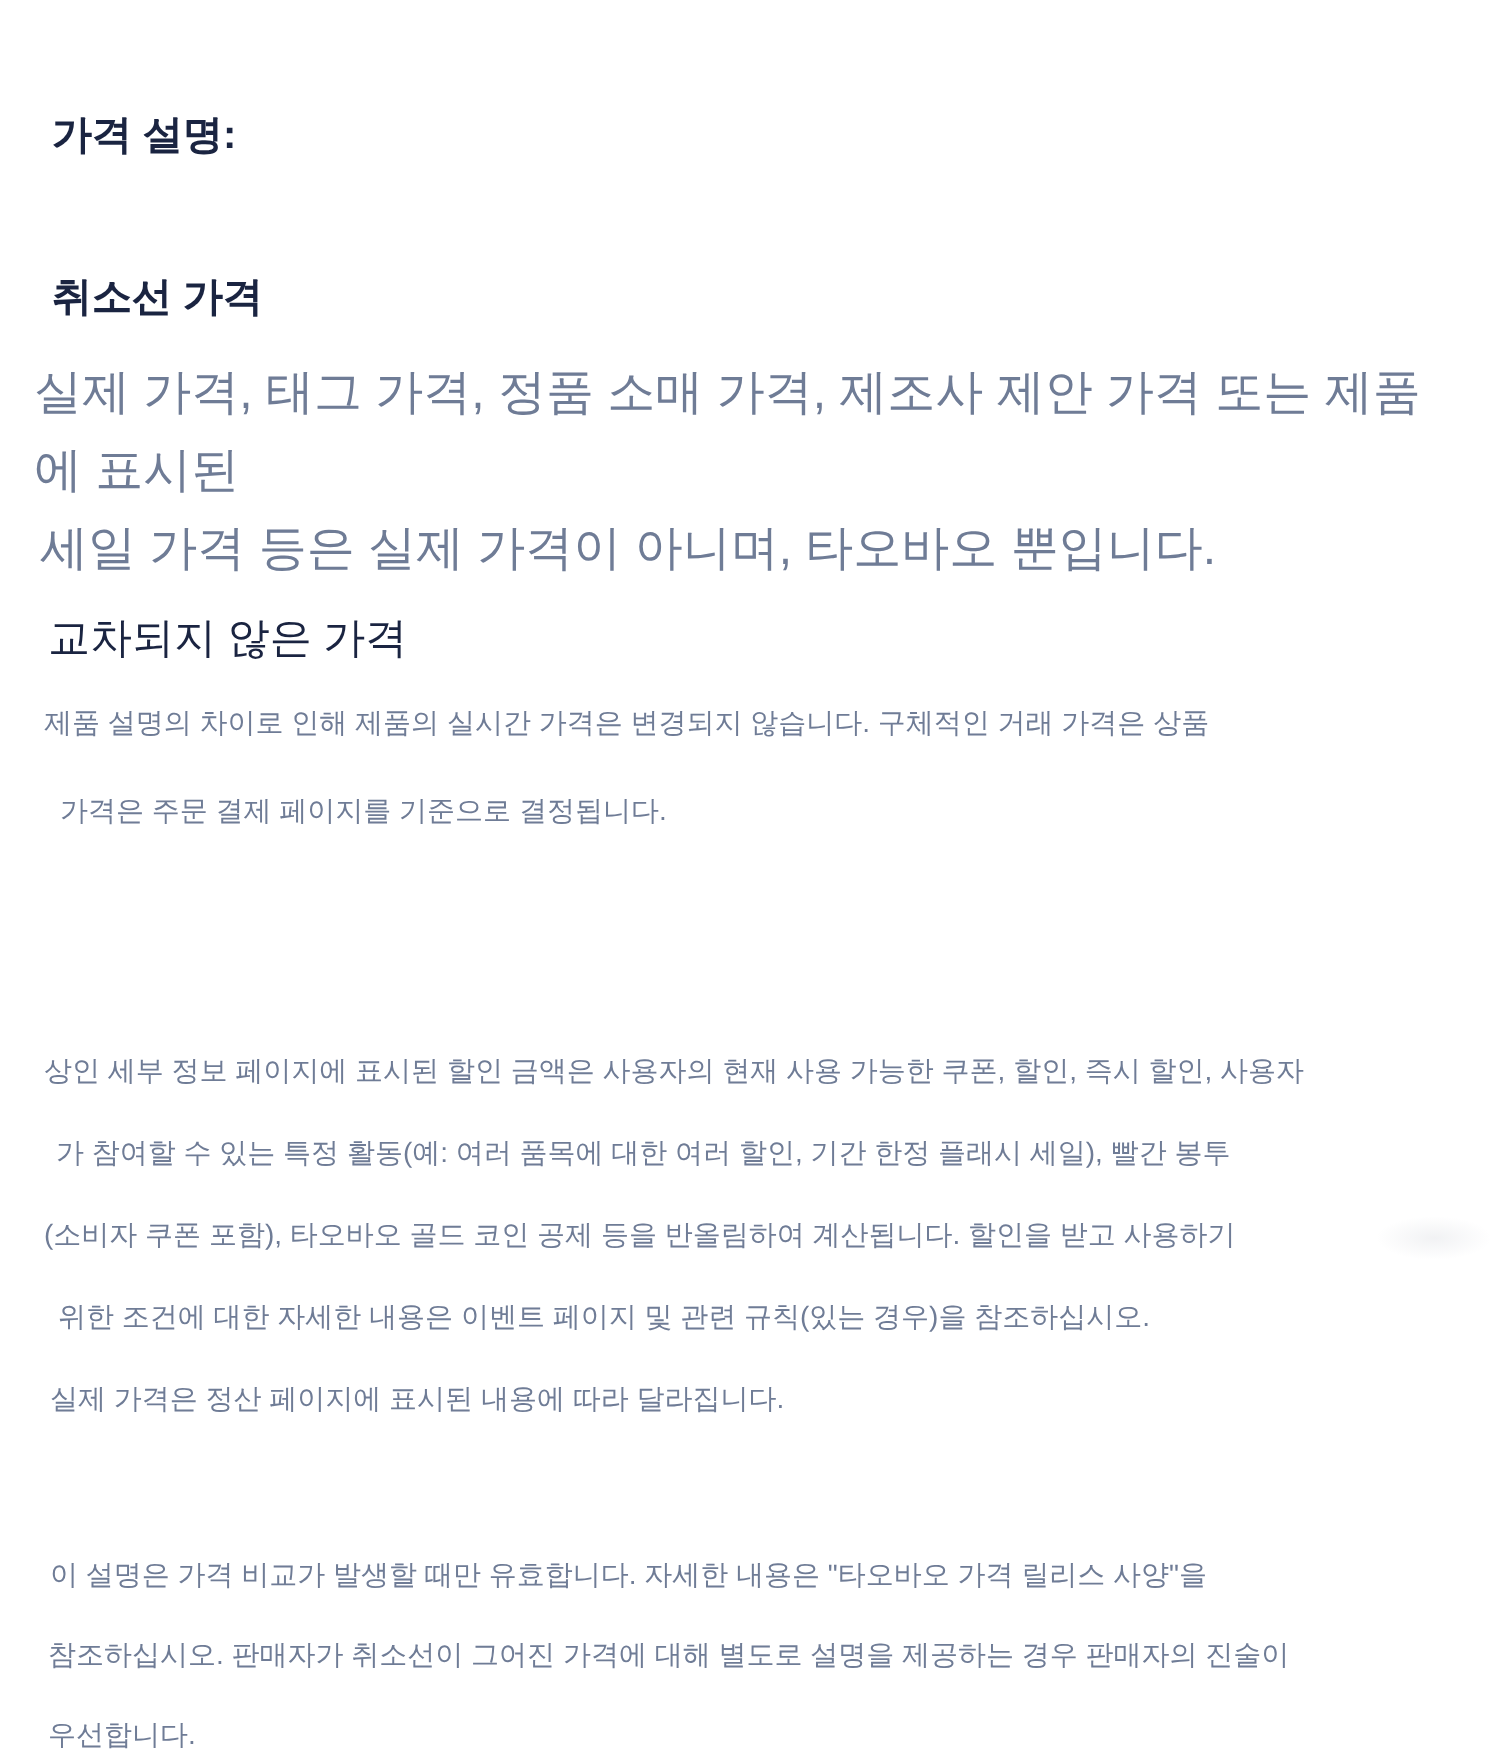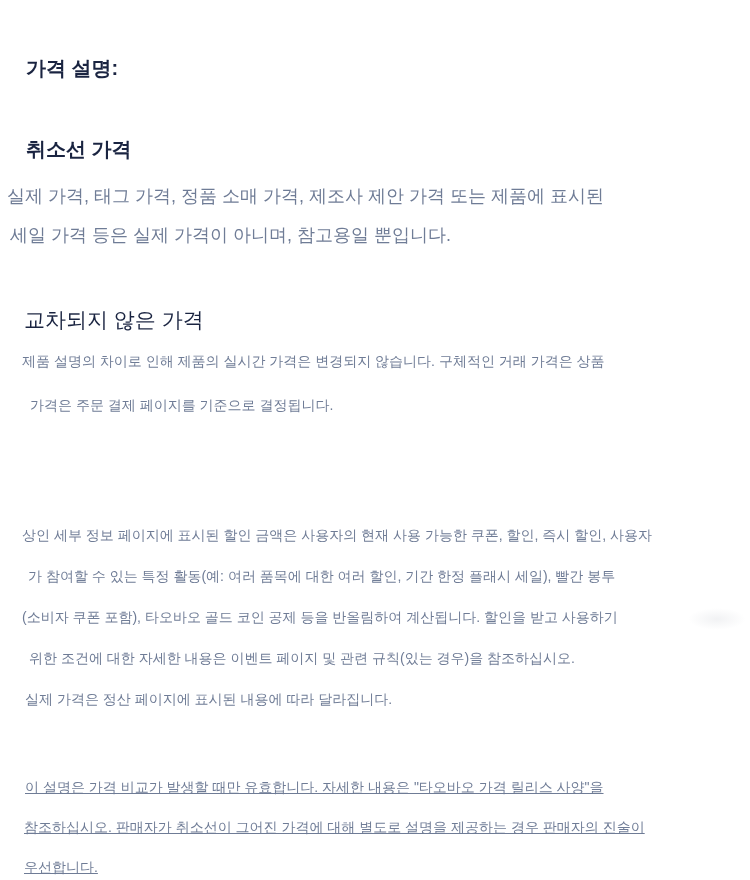--- a/index.html
+++ b/index.html
@@ -21,41 +21,41 @@
     position:absolute;top:19px;left:26px;
     margin:0;font-size:20px;line-height:26px;font-weight:700;
     color:var(--heading_text);white-space:pre-wrap;
   }
   .section-heading{
     position:absolute;top:100px;left:26px;
     margin:0;font-size:20px;line-height:26px;font-weight:700;
     color:var(--heading_text);white-space:pre-wrap;
   }
   .intro-para{
-    position:absolute;top:141px;left:7px;right:16px;
-    color:var(--body_text);font-size:18px;
+    position:absolute;top:141px;left:17px;right:16px;
+    color:var(--body_text);font-size:24px;
   }
   .intro-para .line{line-height:39px;white-space:pre-wrap;}
 
   .sub-heading{
     position:absolute;top:273px;left:24px;
     margin:0;font-size:21px;line-height:21px;font-weight:400;
     color:var(--heading_text);white-space:pre-wrap;
   }
 
   .body-para{
     position:absolute;left:22px;right:14px;
     color:var(--body_text);font-size:14px;
   }
   .para-a{top:303px;}
   .para-a .line{line-height:44px;}
   .para-b{top:479px;}
   .para-b .line{line-height:41px;}
   .para-c{top:731px;}
-  .para-c .line{line-height:40px;text-decoration:underline;}
+  .para-c .line{line-height:40px;}
   .body-para .line{white-space:pre-wrap;}
 
   .ind-2{margin-left:2px;}
   .ind-3{margin-left:3px;}
   .ind-6{margin-left:6px;}
   .ind-7{margin-left:7px;}
   .ind-8{margin-left:8px;}
 
   .faded-smudge{
     position:absolute;top:572px;left:688px;width:58px;height:22px;
@@ -67,21 +67,21 @@
 <body>
 
 <div class="page">
 
   <h1 class="page-title">가격 설명:</h1>
 
   <section>
     <h2 class="section-heading">취소선 가격</h2>
     <div class="intro-para">
       <div class="line">실제 가격, 태그 가격, 정품 소매 가격, 제조사 제안 가격 또는 제품에 표시된</div>
-      <div class="line ind-3">세일 가격 등은 실제 가격이 아니며, 참고용일 뿐입니다.</div>
+      <div class="line ind-3">세일 가격 등은 실제 가격이 아니며, 타오바오 뿐입니다.</div>
     </div>
   </section>
 
   <section>
     <h3 class="sub-heading">교차되지 않은 가격</h3>
 
     <div class="body-para para-a">
       <div class="line">제품 설명의 차이로 인해 제품의 실시간 가격은 변경되지 않습니다. 구체적인 거래 가격은 상품</div>
       <div class="line ind-8">가격은 주문 결제 페이지를 기준으로 결정됩니다.</div>
     </div>

